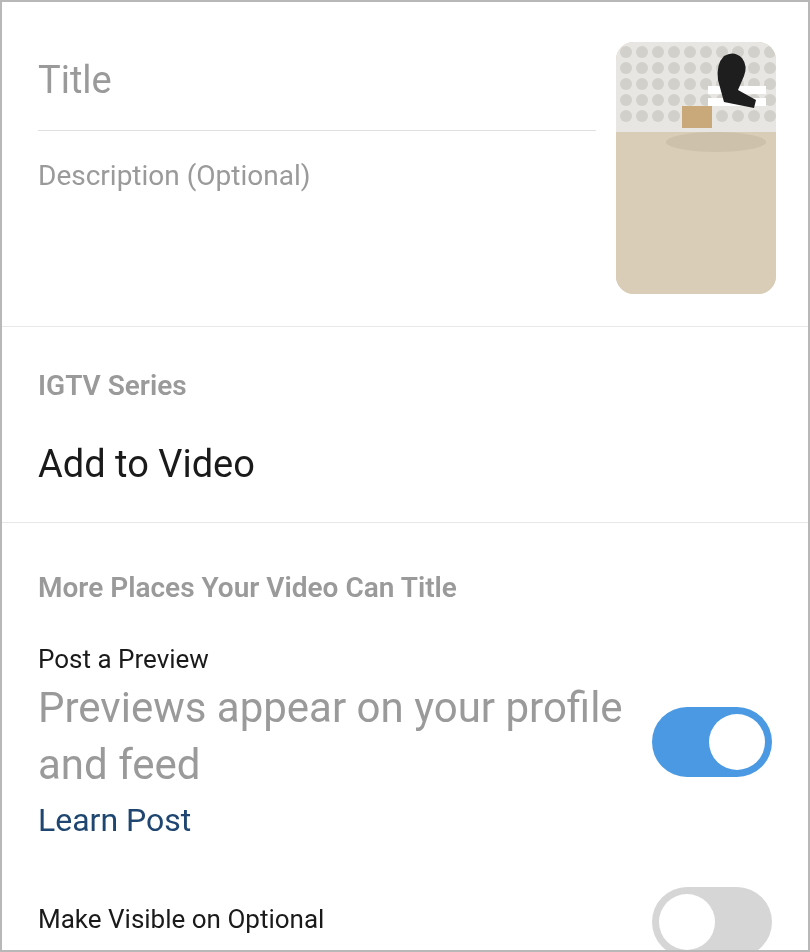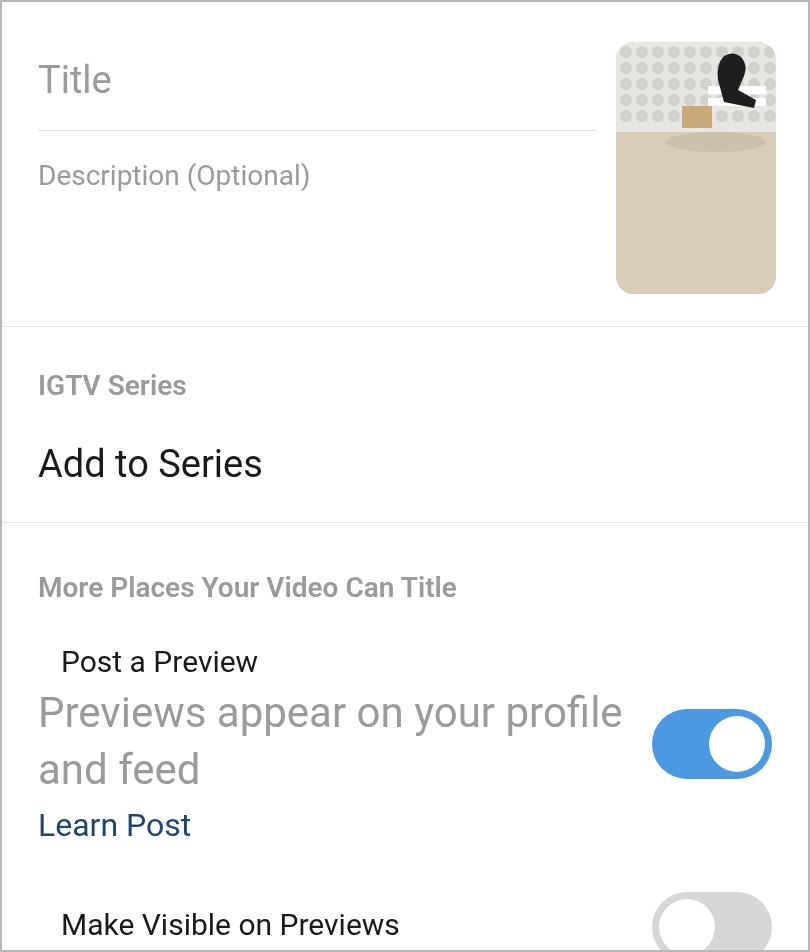--- a/index.html
+++ b/index.html
@@ -72,25 +72,24 @@
       font-weight: 400;
     }
     .row {
       display: flex;
       align-items: center;
       justify-content: space-between;
       margin-bottom: 20px;
     }
     .row-text { flex: 1; margin-right: 20px; }
     .row-title {
-      font-size: 30px;
+      font-size: 26px;
       color: #1a1a1a;
       font-weight: 400;
       margin-bottom: 6px;
-      margin-left: 23px;
     }
     .row-sub {
       font-size: 42px;
       color: #9a9a9a;
       line-height: 1.35;
       font-weight: 400;
     }
     .learn-more {
       font-size: 32px;
       color: #1e4670;
@@ -195,38 +194,38 @@
 
       <path d="M 108 14 q 10 -6 18 2 q 6 8 2 18 l -6 14 l 18 10 l -2 8 l -30 -6 l -6 -22 q -2 -16 6 -24 Z" fill="#1e1e1e"></path>
 
       <ellipse cx="100" cy="100" rx="50" ry="10" fill="#c2b6a0" opacity="0.5"></ellipse>
     </svg>
   </div>
 </div>
 
 <div class="section">
   <div class="section-header">IGTV Series</div>
-  <div class="section-item">Add to Series</div>
+  <div class="section-item">Add to Video</div>
 </div>
 
 <div class="more-section">
   <div class="section-header">More Places Your Video Can Title</div>
 
   <div class="row">
     <div class="row-text">
       <div class="row-title">Post a Preview</div>
       <div class="row-sub">Previews appear on your profile and feed</div>
       <a class="learn-more">Learn Post</a>
     </div>
     <div class="toggle on">
       <div class="toggle-knob"></div>
     </div>
   </div>
 
   <div class="row row-spaced">
     <div class="row-text">
-      <div class="row-title">Make Visible on Previews</div>
+      <div class="row-title">Make Visible on Optional</div>
     </div>
     <div class="toggle off">
       <div class="toggle-knob"></div>
     </div>
   </div>
 </div>
 
 </body></html>

